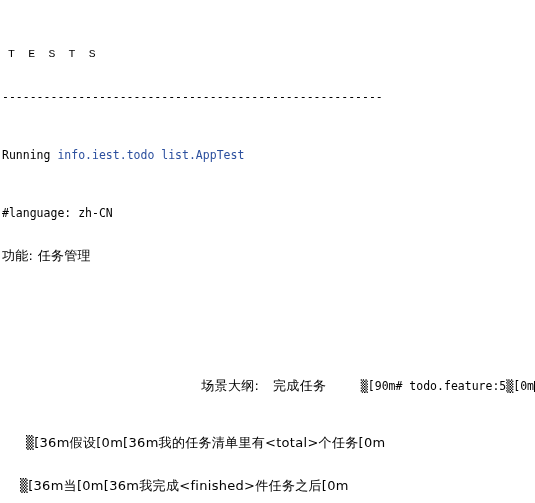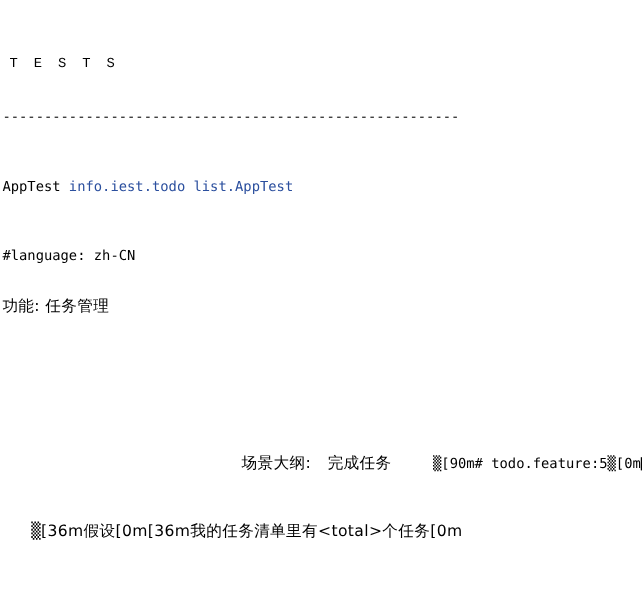--- a/index.html
+++ b/index.html
@@ -59,31 +59,32 @@
   .indent3 { padding-left: 18px; }
 </style>
 </head>
 <body>
 
 <div class="console">
 
   <div class="line title">T E S T S</div>
   <div class="line rule">-------------------------------------------------------</div>
 
-  <div class="line"><span>AppTest </span><span class="link">info.iest.todo list.AppTest</span></div>
+  <div class="line"><span>Running </span><span class="link">info.iest.todo list.AppTest</span></div>
 
   <div class="line">#language: zh-CN</div>
   <div class="line cjk">功能: 任务管理</div>
 
   <div class="blank"></div>
 
   
   <div class="line indent1"><span class="cjk">场景大纲:</span><span>&nbsp;&nbsp;</span><span class="cjk">完成任务</span><span>&nbsp;&nbsp;&nbsp;&nbsp;&nbsp;</span><span class="esc">▒</span><span>[90m# todo.feature:5</span><span class="esc">▒</span><span>[0m</span><span class="caret"></span></div>
 
   <div class="line indent2 cjk"><span class="esc">▒</span><span>[36m假设[0m[36m我的任务清单里有&lt;total&gt;个任务[0m</span></div>
+  <div class="line indent3 cjk"><span class="esc">▒</span><span>[36m当[0m[36m我完成&lt;finished&gt;件任务之后[0m</span></div>
   
 
   
 
   
 
   
 
   
   

